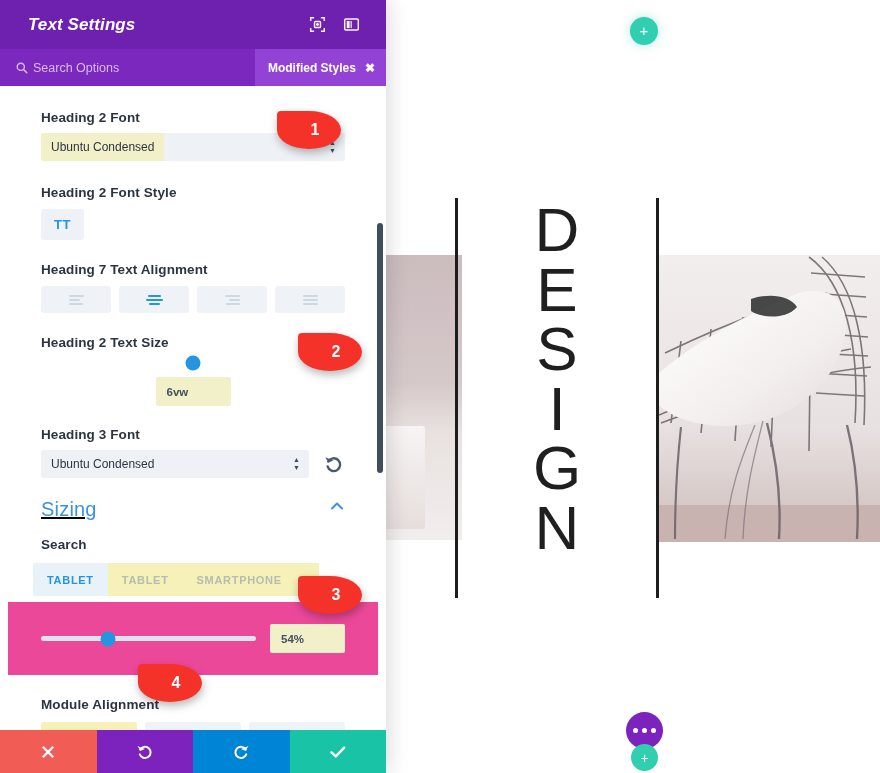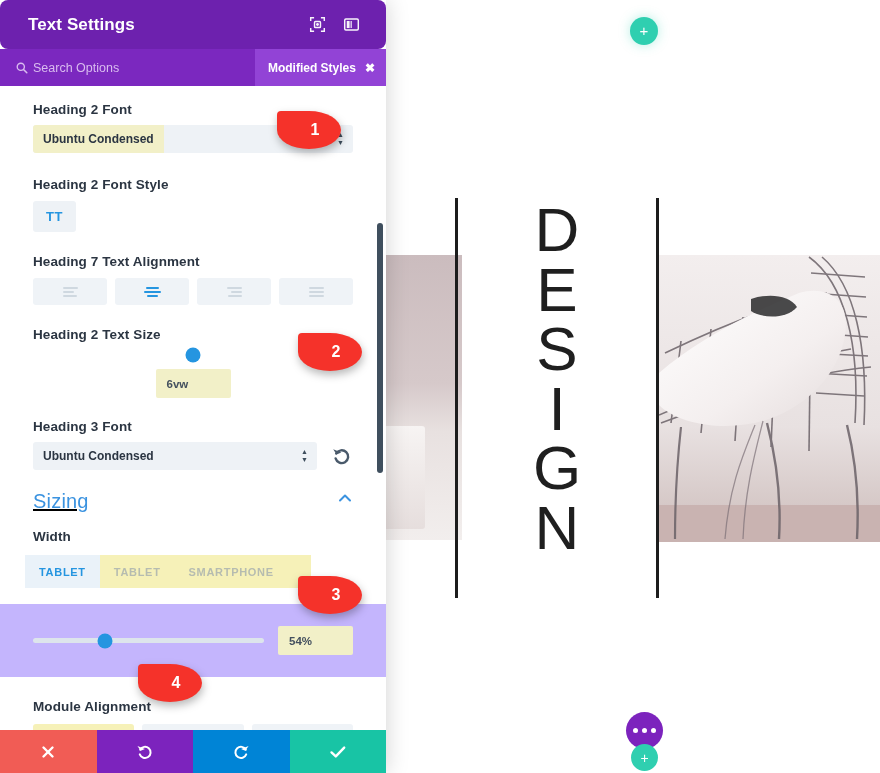--- a/index.html
+++ b/index.html
@@ -82,21 +82,22 @@
     position:absolute; left:0; top:0; width:386px; height:773px;
     background:#ffffff;
     box-shadow: 0 0 22px rgba(0,0,0,.18);
     display:flex; flex-direction:column;
     overflow:hidden;
   }
 
   .panel-header {
     background:#6d21ae; height:49px; flex:0 0 49px;
     display:flex; align-items:center; padding:0 16px;
-    border-radius: 8px;
+    border-radius: 0;
+    font-style: italic;
   }
   .panel-title {
     color:#ffffff; font-size:17px; font-weight:bold; letter-spacing:.1px;
     flex:1; padding-left:12px;
   }
   .hdr-icons { display:flex; align-items:center; gap:17px; padding-right:10px; }
   .hdr-icon { width:17px; height:17px; opacity:.95; display:block; }
 
   .panel-search {
     background:#7b28bf; height:37px; flex:0 0 37px;
@@ -110,34 +111,34 @@
     background:#9243d6; color:#ffffff; font-size:12px; font-weight:bold;
     padding:7px 11px 7px 13px; display:flex; align-items:center; gap:9px;
     position:absolute; right:0; top:0; height:37px;
   }
   .modified-badge .x { font-size:12px; font-weight:bold; }
 
   .panel-body {
     flex:1 1 auto; position:relative; overflow:hidden;
     background:#ffffff;
   }
-  .scroll-inner { position:absolute; inset:0; padding:0; }
+  .scroll-inner { position:absolute; inset:0; padding:8px; }
 
   .row { padding: 0 33px; }
   .field-label {
     font-size:13.5px; color:#2b3542; font-weight:bold; letter-spacing:.1px;
   }
 
   
   .select-box {
     height:28px; background:#eef2f6; border-radius:3px;
     display:flex; align-items:center; position:relative; overflow:hidden;
   }
   .select-value {
-    font-size:12px; color:#2b3542; font-weight:bold;
+    font-size:12px; color:#2b3542; font-weight:normal;
     padding:0 10px; height:100%; display:flex; align-items:center;
   }
   .select-value.highlight { background:#f2f0c8; }
   .select-caret {
     position:absolute; right:9px; top:50%; transform:translateY(-50%);
     display:flex; flex-direction:column; gap:2px; color:#3d4d5c;
   }
   .select-caret i { font-size:7px; line-height:6px; display:block; }
 
   
@@ -185,21 +186,21 @@
   .device-tabs {
     display:flex; margin-left:25px; background:#f6f1b8; width:286px;
   }
   .device-tab {
     font-size:11px; font-weight:bold; letter-spacing:.7px;
     padding:11px 14px 10px 14px; color:#b6bcb0;
   }
   .device-tab.active { color:#2595e0; background:#eaf2f9; }
 
   .sizing-panel {
-    background:#c4b5fd; margin-top:16px; padding:22px 33px 22px 33px;
+    background:#ec4899; margin-top:6px; padding:22px 33px 22px 33px;
   }
 
   
   .modalign-group { display:flex; gap:8px; }
   .modalign-btn {
     flex:1; height:28px; background:#eff3f7; border-radius:3px;
     display:flex; align-items:center; justify-content:center;
   }
   .modalign-btn.active { background:#f6f1b8; }
   .modalign-btn svg { display:block; }
@@ -456,21 +457,21 @@
         <div class="row" style="padding-top:20px;">
           <div class="section-head">
             <div class="section-title">Sizing</div>
             <svg class="chevron" viewBox="0 0 16 16">
               <path d="M3 10.5 L8 5.5 L13 10.5" fill="none" stroke="#3b93e0" stroke-width="2" stroke-linecap="round" stroke-linejoin="round"></path>
             </svg>
           </div>
         </div>
 
         <div class="row" style="padding-top:16px;">
-          <div class="field-label">Width</div>
+          <div class="field-label">Search</div>
         </div>
 
         <div class="device-tabs" style="margin-top:11px;">
           <div class="device-tab active">TABLET</div>
           <div class="device-tab">TABLET</div>
           <div class="device-tab">SMARTPHONE</div>
         </div>
 
         <div class="sizing-panel">
           <div class="slider-row">

